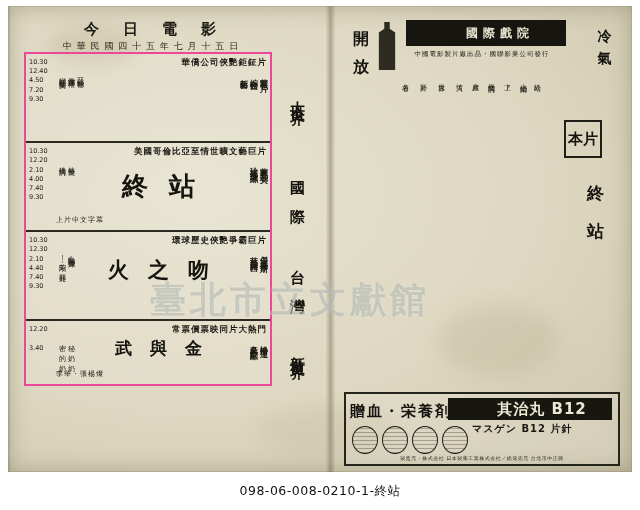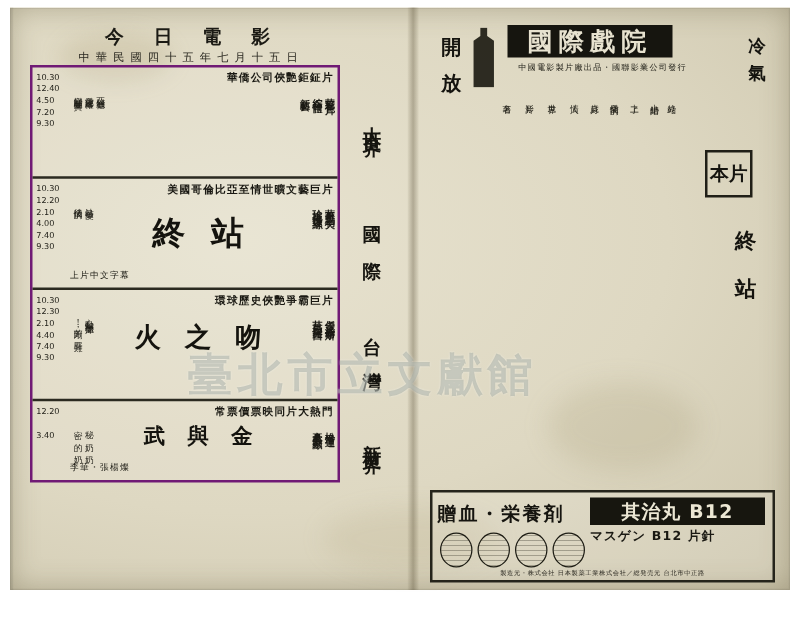--- a/index.html
+++ b/index.html
@@ -38,21 +38,21 @@
     font-weight:bold;font-size:15px;color:#1b1a14;letter-spacing:2px;
   }
   .mast-date{
     position:absolute;left:18px;top:32px;width:250px;text-align:center;
     font-size:9px;color:#2a2820;letter-spacing:1px;
   }
 
   
   .prog{
     position:absolute;left:16px;top:44px;width:244px;height:330px;
-    border:2px solid #701a75;background:rgba(255,255,255,.10);
+    border:2px solid #ec4899;background:rgba(255,255,255,.10);
   }
   .prow{position:relative;border-bottom:2px solid #2b2a20;box-sizing:border-box;}
   .prow:last-child{border-bottom:none;}
   .times{
     position:absolute;left:3px;top:4px;width:26px;
     font-size:6.5px;line-height:1.42;color:#1d1c15;text-align:left;
   }
   .pbody{position:absolute;left:30px;right:3px;top:2px;bottom:2px;}
   .p-head{
     position:absolute;right:0;top:1px;height:14px;
@@ -119,22 +119,22 @@
     color:#2a2820;line-height:1.45;text-align:justify;
   }
   .lf-small.r{left:auto;right:4px;}
 
   
   .rt-banner{
     position:absolute;left:8px;top:6px;width:272px;height:58px;
   }
   .rt-title{
     position:absolute;left:62px;top:6px;width:132px;height:26px;
-    background:#16150f;color:#e7e2cf;font-size:20px;font-weight:bold;
-    letter-spacing:5px;display:flex;align-items:center;justify-content:center;
+    background:#16150f;color:#e7e2cf;font-size:12px;font-weight:bold;
+    letter-spacing:5px;display:flex;align-items:center;justify-content:center;padding-left:28px;
   }
   .rt-sub{
     position:absolute;left:48px;top:36px;width:180px;text-align:center;
     font-size:6.5px;color:#23221a;letter-spacing:1px;line-height:1.5;
   }
   .rt-left-kai{
     position:absolute;left:6px;top:4px;font-size:16px;font-weight:bold;color:#15140f;
     writing-mode:vertical-rl;text-orientation:upright;letter-spacing:4px;
   }
   .rt-right-cool{
@@ -171,21 +171,21 @@
     border:2px solid #25241b;background:rgba(255,255,255,.12);
   }
   .drug-left{
     position:absolute;left:4px;top:4px;width:112px;height:26px;
     font-size:15px;font-weight:bold;color:#15140f;letter-spacing:2px;
     display:flex;align-items:center;
   }
   .drug-title{
     position:absolute;right:6px;top:4px;width:140px;height:22px;
     background:#17160f;color:#ece7d4;font-size:15px;font-weight:bold;
-    display:flex;align-items:center;justify-content:center;letter-spacing:1px;
+    display:flex;align-items:center;justify-content:center;letter-spacing:1px;padding-left:24px;
   }
   .drug-sub{
     position:absolute;right:6px;top:28px;width:140px;text-align:left;
     font-size:10px;font-weight:bold;color:#1a1913;letter-spacing:1px;
   }
   .globes{position:absolute;left:6px;top:32px;width:116px;height:34px;display:flex;gap:4px;}
   .globe{
     width:26px;height:26px;border-radius:50%;border:1.5px solid #1d1c14;
     background:repeating-linear-gradient(0deg,rgba(30,28,18,.30) 0 1px,rgba(0,0,0,0) 1px 4px);
   }
@@ -376,13 +376,14 @@
         <div class="globe"></div>
         <div class="globe"></div>
         <div class="globe"></div>
       </div>
       <div class="drug-foot">製造元・株式会社 日本製薬工業株式会社／総発売元 台北市中正路</div>
     </div>
   </div>
 
   <div class="watermark">臺北市立文獻館</div>
 
+  <div class="caption">098-06-008-0210-1-終站</div>
 </div>
 
 </body></html>

